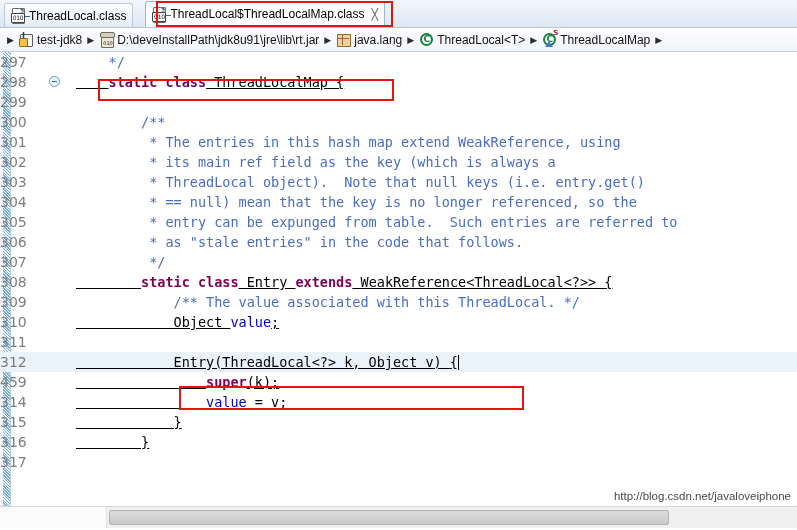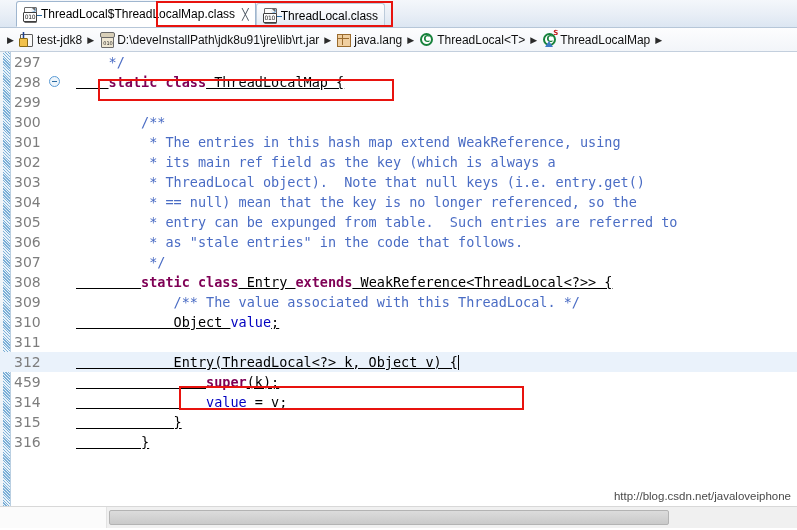--- a/index.html
+++ b/index.html
@@ -214,21 +214,20 @@
     height: 20px;
     display: flex;
     align-items: center;
     white-space: pre;
   }
   .line.current { background: #eaf2fb; }
   .ln {
     flex: 0 0 66px;
     width: 66px;
     text-align: left;
-    padding-left: 14px;
     color: #7d7d7d;
     font-size: 14px;
     font-family: "DejaVu Sans", sans-serif;
     box-sizing: border-box;
     position: relative;
     user-select: none;
   }
   .fold {
     position: absolute;
     right: 6px;
@@ -306,37 +305,37 @@
     box-sizing: border-box;
   }
 </style>
 </head>
 <body>
 
 <div class="app">
 
   <div class="tabbar">
 
+    <div class="tab inactive">
+      <span class="icon-class">
+        <span class="page"></span>
+          <span class="fold"></span>
+          <span class="bits">010</span>
+      </span>
+      <span>ThreadLocal.class</span>
+    </div>
+
     <div class="tab active" style="margin-left:12px;">
       <span class="icon-class">
         <span class="page"></span>
           <span class="fold"></span>
           <span class="bits">010</span>
       </span>
       <span>ThreadLocal$ThreadLocalMap.class</span>
       <span class="tab-close">╳</span>
-    </div>
-
-    <div class="tab inactive">
-      <span class="icon-class">
-        <span class="page"></span>
-          <span class="fold"></span>
-          <span class="bits">010</span>
-      </span>
-      <span>ThreadLocal.class</span>
     </div>
 
   </div>
 
   <div class="breadcrumb">
 
     <span class="crumb-arrow">▶</span>
 
     <span class="crumb">
       <span class="ic ic-proj">
@@ -405,20 +404,21 @@
         <div class="line"><div class="ln">307</div><div class="code"><span class="cm">         */</span></div></div>
         <div class="line"><div class="ln">308</div><div class="code"><span class="pln">        </span><span class="kw">static class</span><span class="pln"> Entry </span><span class="kw">extends</span><span class="pln"> WeakReference&lt;ThreadLocal&lt;?&gt;&gt; {</span></div></div>
         <div class="line"><div class="ln">309</div><div class="code"><span class="cm">            /** The value associated with this ThreadLocal. */</span></div></div>
         <div class="line"><div class="ln">310</div><div class="code"><span class="pln">            Object </span><span class="fld">value</span><span class="pln">;</span></div></div>
         <div class="line"><div class="ln">311</div><div class="code"></div></div>
         <div class="line current"><div class="ln">312</div><div class="code"><span class="pln">            Entry(ThreadLocal&lt;?&gt; k, Object v) {</span><span class="caret"></span></div></div>
         <div class="line"><div class="ln">459</div><div class="code"><span class="pln">                </span><span class="kw">super</span><span class="pln">(k);</span></div></div>
         <div class="line"><div class="ln">314</div><div class="code"><span class="pln">                </span><span class="fld">value</span><span class="pln"> = v;</span></div></div>
         <div class="line"><div class="ln">315</div><div class="code"><span class="pln">            }</span></div></div>
         <div class="line"><div class="ln">316</div><div class="code"><span class="pln">        }</span></div></div>
+        <div class="line"><div class="ln">317</div><div class="code"></div></div>
       </div>
     <div class="watermark">http://blog.csdn.net/javaloveiphone</div>
   </div>
 
   <div class="hscroll">
     <div class="corner"></div>
     <div class="track">
       <div class="thumb"></div>
     </div>
   </div>

